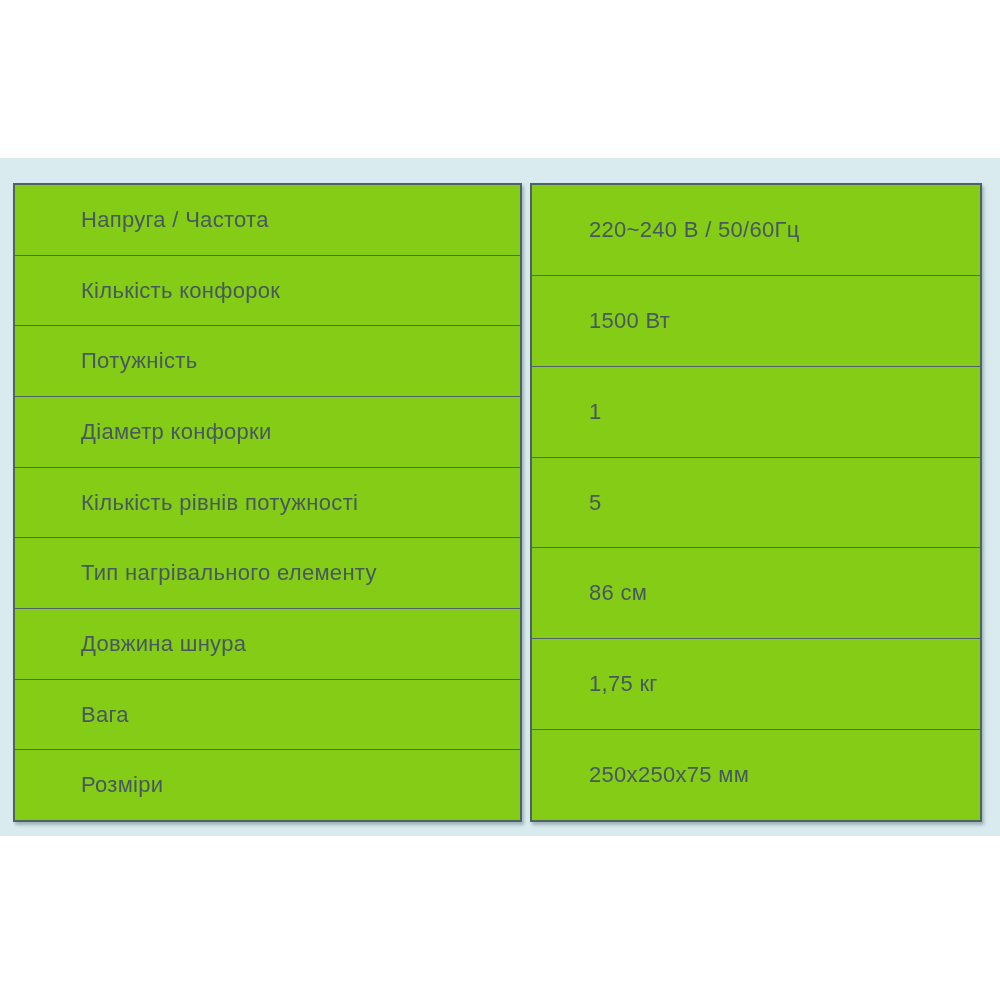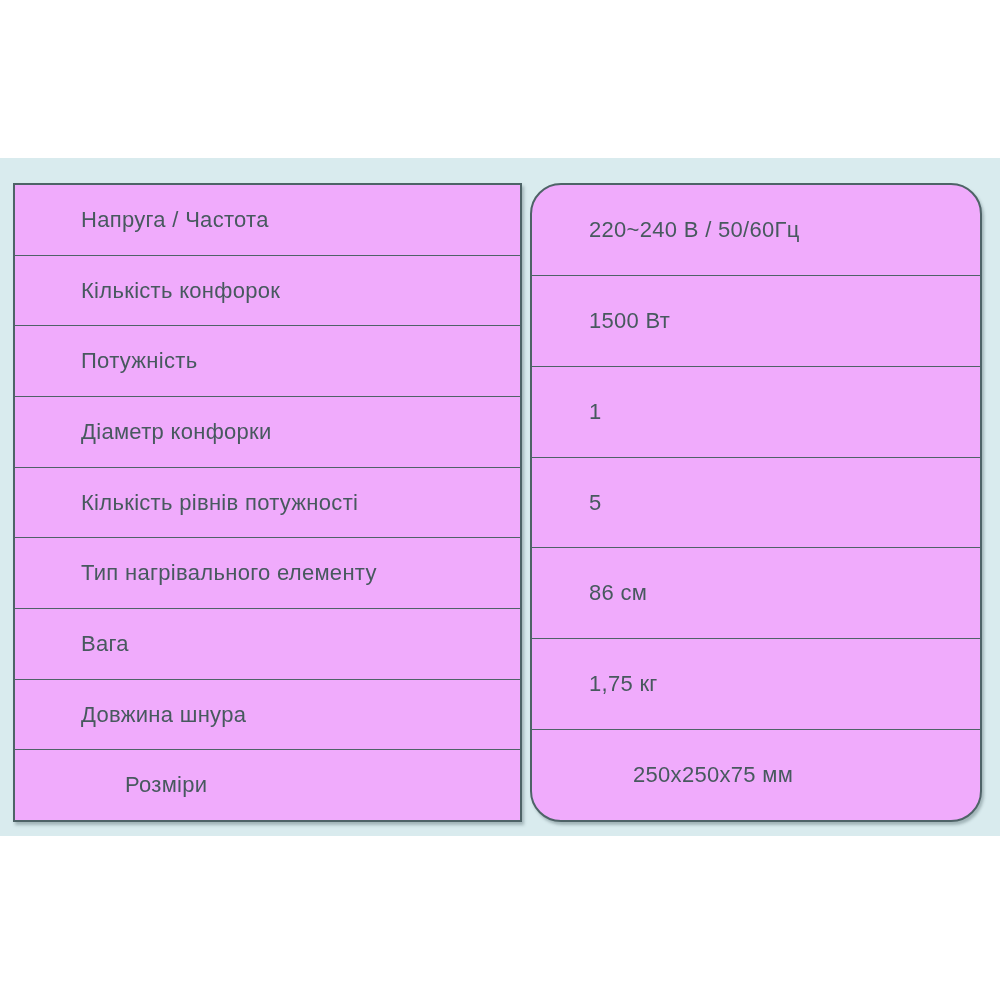--- a/index.html
+++ b/index.html
@@ -28,58 +28,58 @@
   .spec-table {
     position: absolute;
     left: 13px;
     top: 25px;
     display: flex;
     gap: 8px;
   }
   .col {
     box-sizing: border-box;
     height: 639px;
-    background: #f0abfc;
+    background: #84cc16;
     border: 2px solid #4e6367;
     box-shadow: 2px 3px 3px rgba(70, 92, 97, 0.38);
     display: flex;
     flex-direction: column;
   }
   .col-labels { width: 509px; }
-  .col-values { width: 452px; border-radius: 31px; }
+  .col-values { width: 452px; }
   .row {
     flex: 1 1 0;
     display: flex;
     align-items: center;
     border-bottom: 1.5px solid #4e6367;
     font-size: 22px;
     font-weight: 500;
     color: #47595e;
     letter-spacing: 0.3px;
     white-space: nowrap;
   }
-  .row:last-child { border-bottom: none; margin-left: 44px; }
+  .row:last-child { border-bottom: none; }
   .col-labels .row { padding-left: 66px; }
   .col-values .row { padding-left: 57px; }
 </style>
 </head>
 <body>
 
 <div class="canvas">
   <div class="band">
     <div class="spec-table">
       <div class="col col-labels" id="labels-col">
           <div class="row">Напруга / Частота</div>
           <div class="row">Кількість конфорок</div>
           <div class="row">Потужність</div>
           <div class="row">Діаметр конфорки</div>
           <div class="row">Кількість рівнів потужності</div>
           <div class="row">Тип нагрівального елементу</div>
+          <div class="row">Довжина шнура</div>
           <div class="row">Вага</div>
-          <div class="row">Довжина шнура</div>
           <div class="row">Розміри</div>
         </div>
       <div class="col col-values" id="values-col">
           <div class="row">220~240 В / 50/60Гц</div>
           <div class="row">1500 Вт</div>
           <div class="row">1</div>
           <div class="row">5</div>
           <div class="row">86 см</div>
           <div class="row">1,75 кг</div>
           <div class="row">250x250x75 мм</div>

